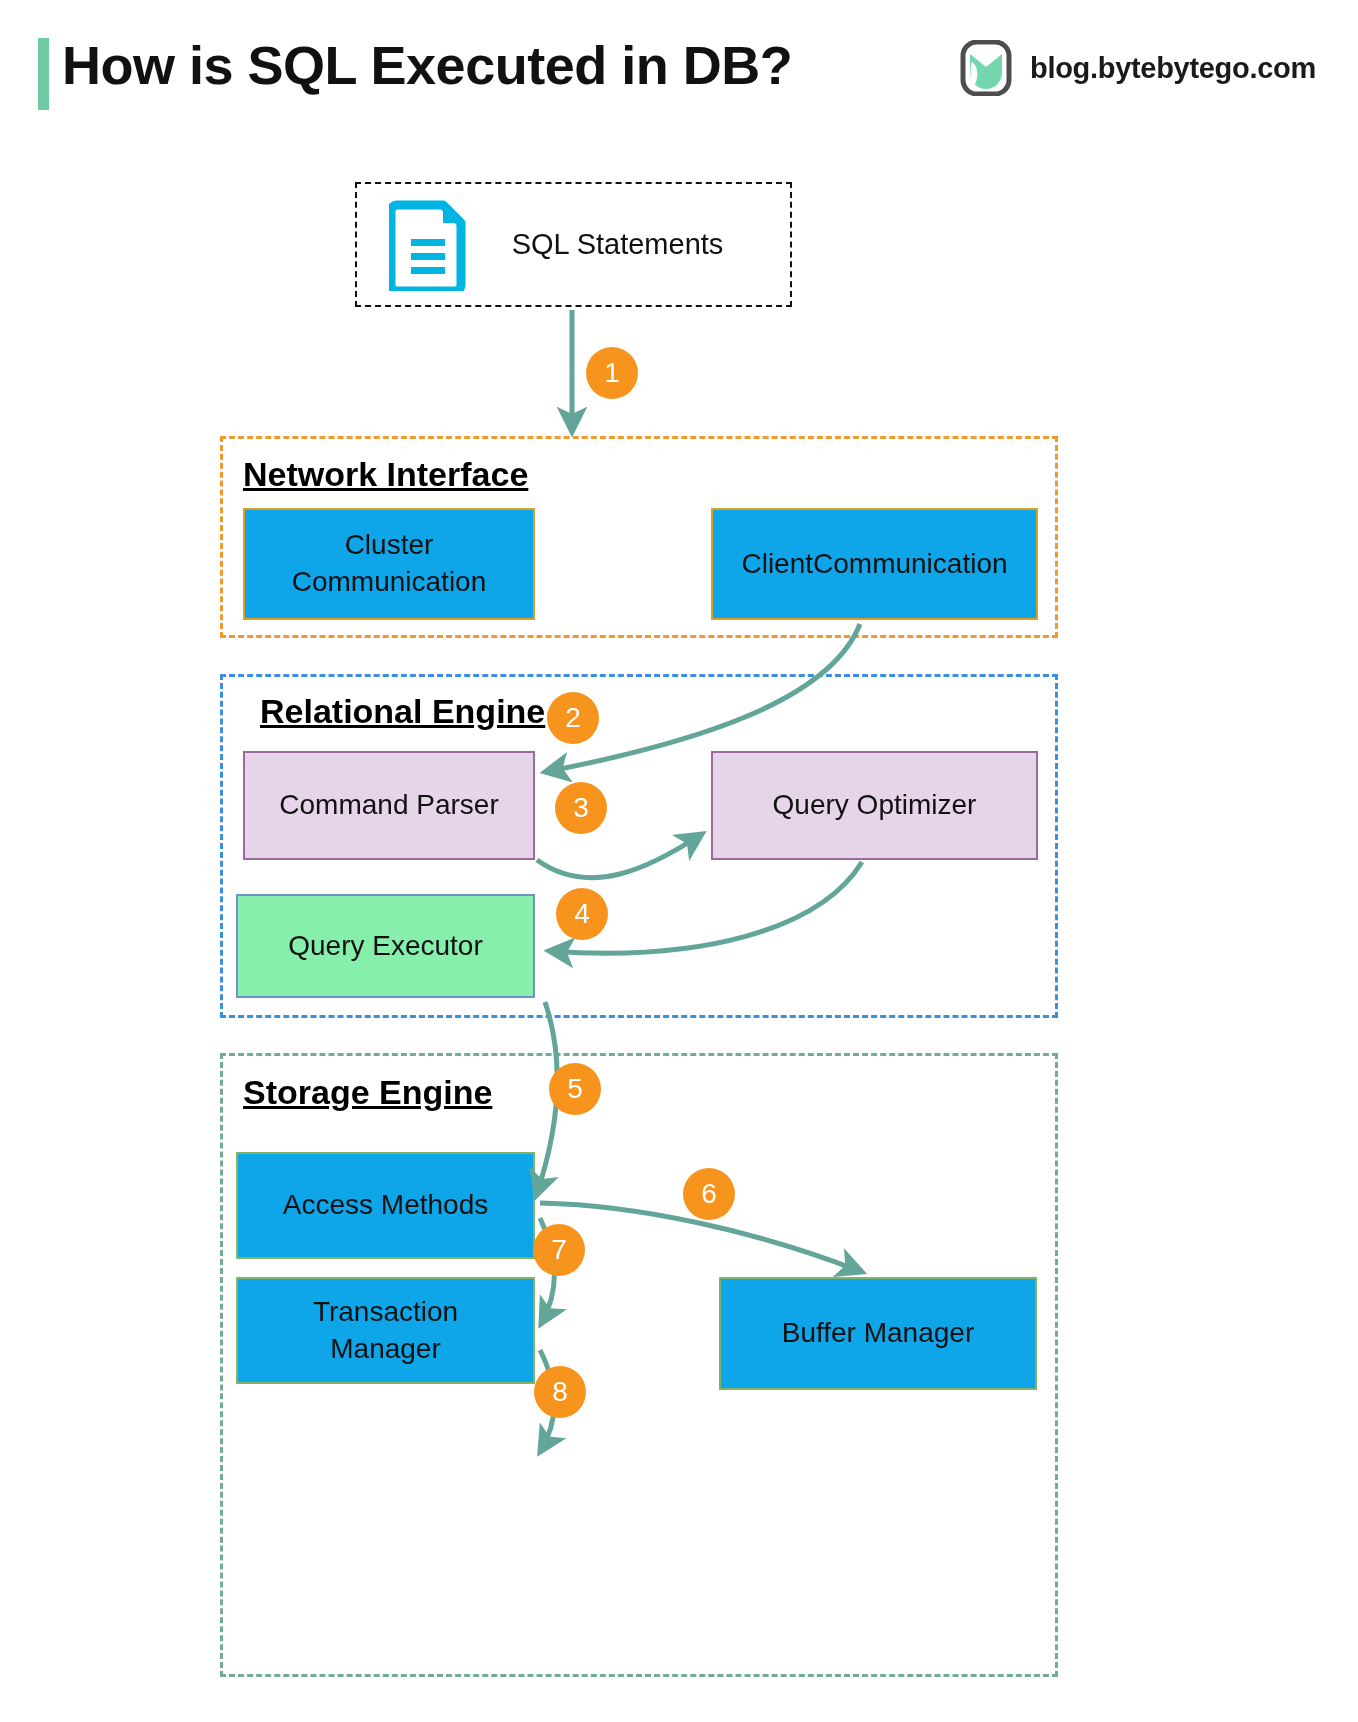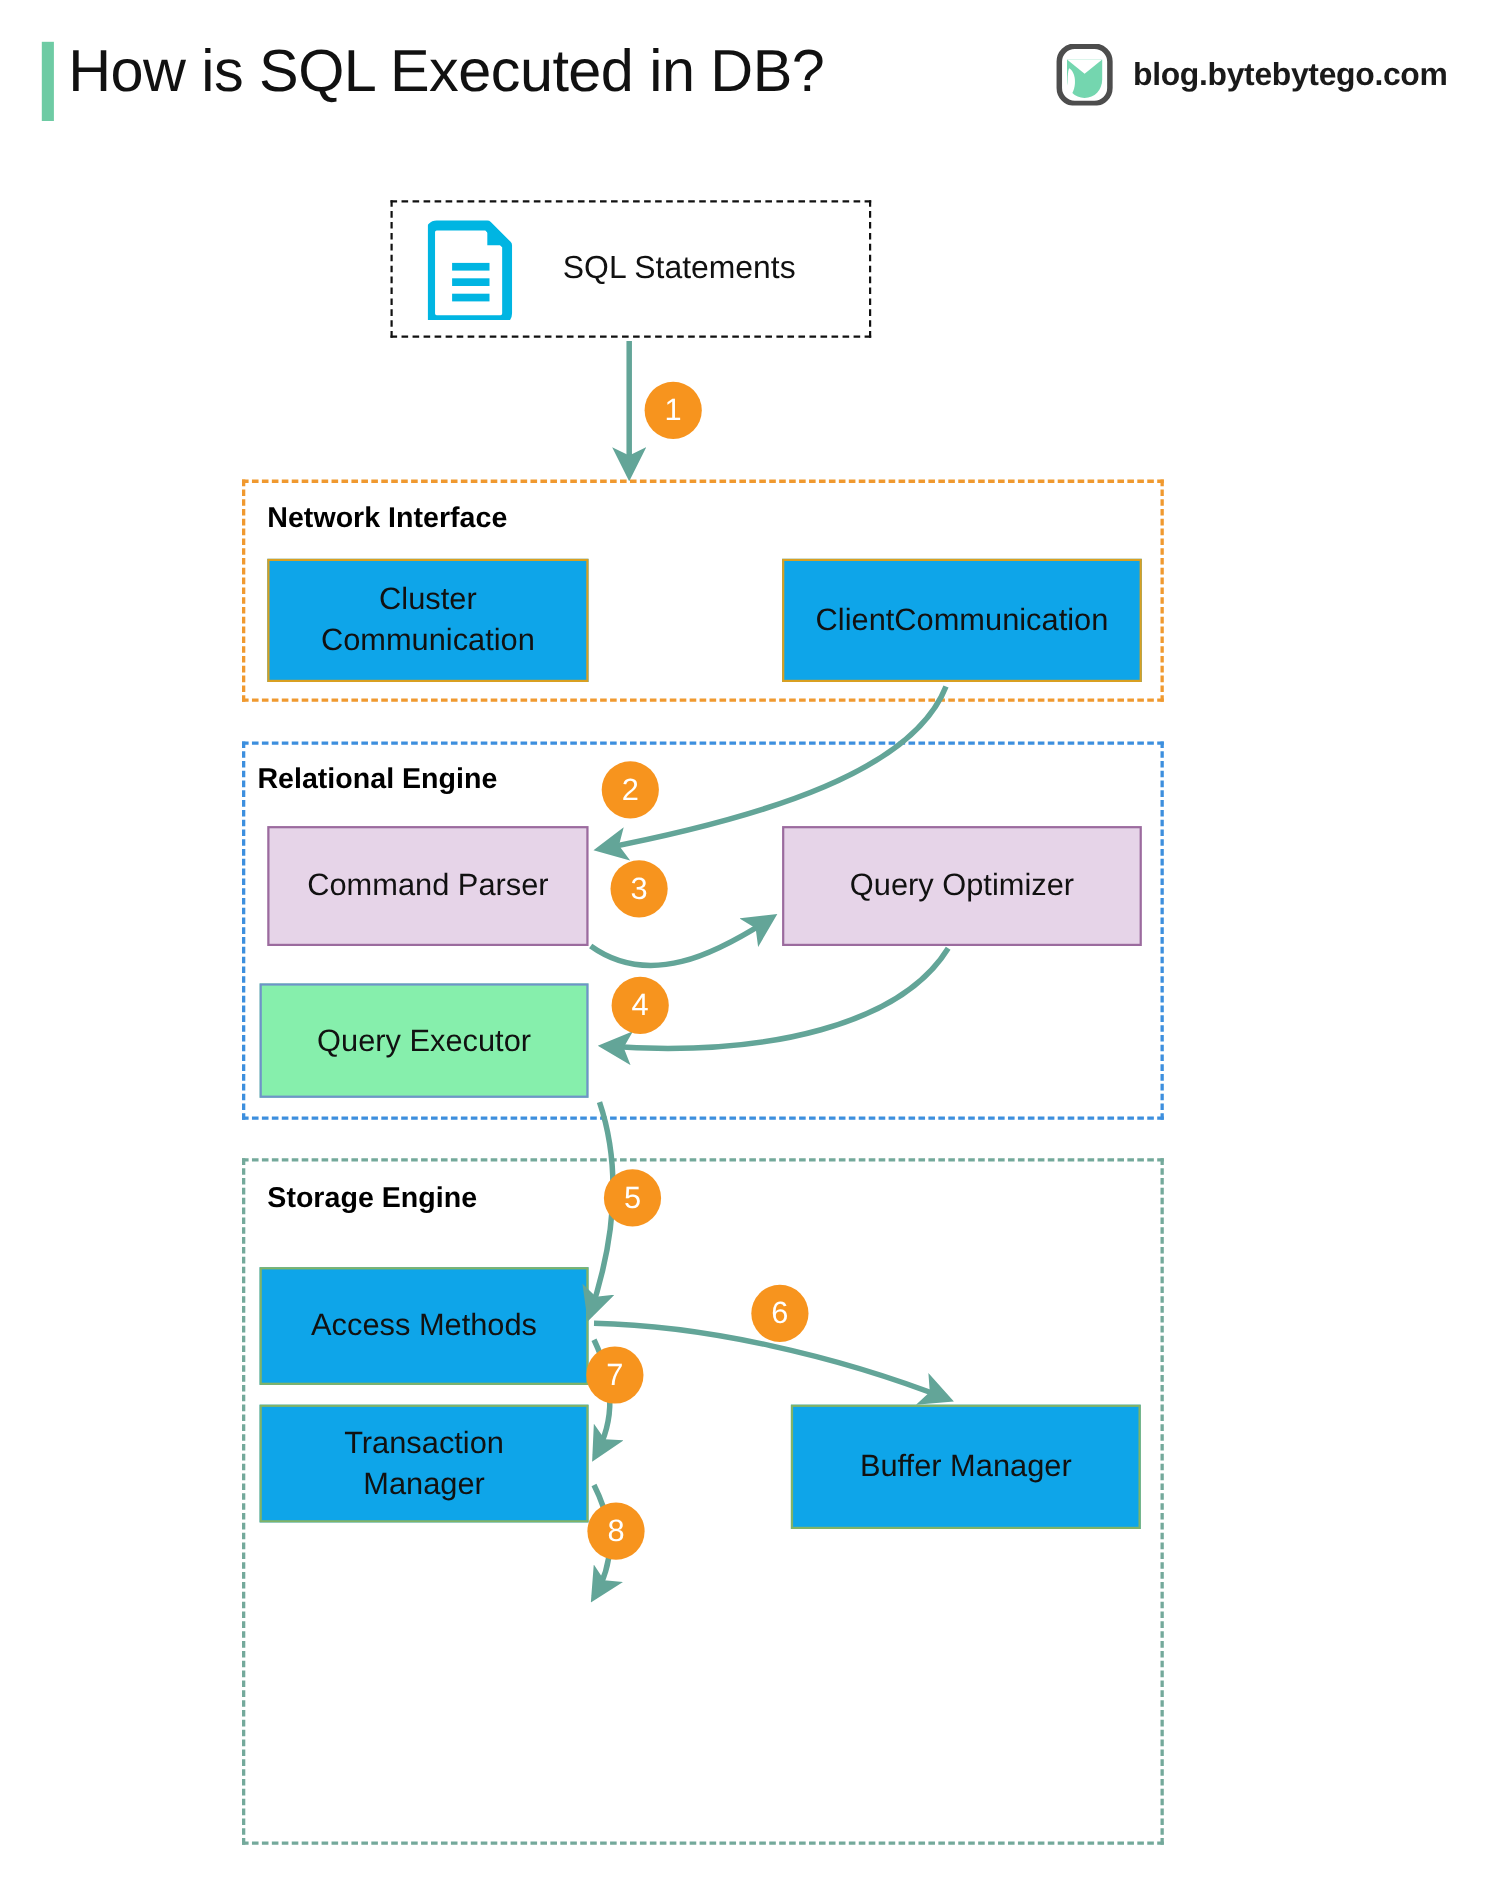--- a/index.html
+++ b/index.html
@@ -28,21 +28,21 @@
   #title-accent {
     position: absolute;
     left: 38px; top: 38px;
     width: 11px; height: 72px;
     background: #6ECBA4;
   }
   #page-title {
     position: absolute;
     left: 62px; top: 34px;
     font-size: 54px;
-    font-weight: 400;
+    font-weight: 700;
     letter-spacing: -0.5px;
     white-space: nowrap;
     color: #111;
   }
   #brand {
     position: absolute;
     left: 960px; top: 40px;
     display: flex;
     align-items: center;
     gap: 18px;
@@ -77,25 +77,26 @@
   .group {
     position: absolute;
     box-sizing: border-box;
     border-width: 3px;
     border-style: dashed;
     background: transparent;
     z-index: 1;
   }
   .group-label {
     position: absolute;
-    font-size: 26px;
+    font-size: 34px;
     font-weight: bold;
     color: #000;
     white-space: nowrap;
     z-index: 3;
+    text-decoration: underline;
   }
 
   
   #sql-box {
     position: absolute;
     left: 355px; top: 182px;
     width: 437px; height: 125px;
     box-sizing: border-box;
     border: 2px dashed #111;
     display: flex;
@@ -186,21 +187,21 @@
     <span>Cluster</span>
     <span>Communication</span>
   </div>
 
   <div class="node node-orange" style="left:711px; top:508px; width:327px; height:112px; ">
     <span>Client</span>
     <span>Communication</span>
   </div>
 
   <div class="group" id="grp-relational" style="left:220px; top:674px; width:838px; height:344px;"></div>
-  <div class="group-label" style="left:234px; top:692px;text-align:center;">Relational Engine</div>
+  <div class="group-label" style="left:260px; top:692px;text-align:center;">Relational Engine</div>
 
   <div class="node node-purple" style="left:243px; top:751px; width:292px; height:109px;">
     <span>Command Parser</span>
   </div>
 
   <div class="node node-purple" style="left:711px; top:751px; width:327px; height:109px;">
     <span>Query Optimizer</span>
   </div>
 
   <div class="node node-blue" style="left:236px; top:894px; width:299px; height:104px;">

